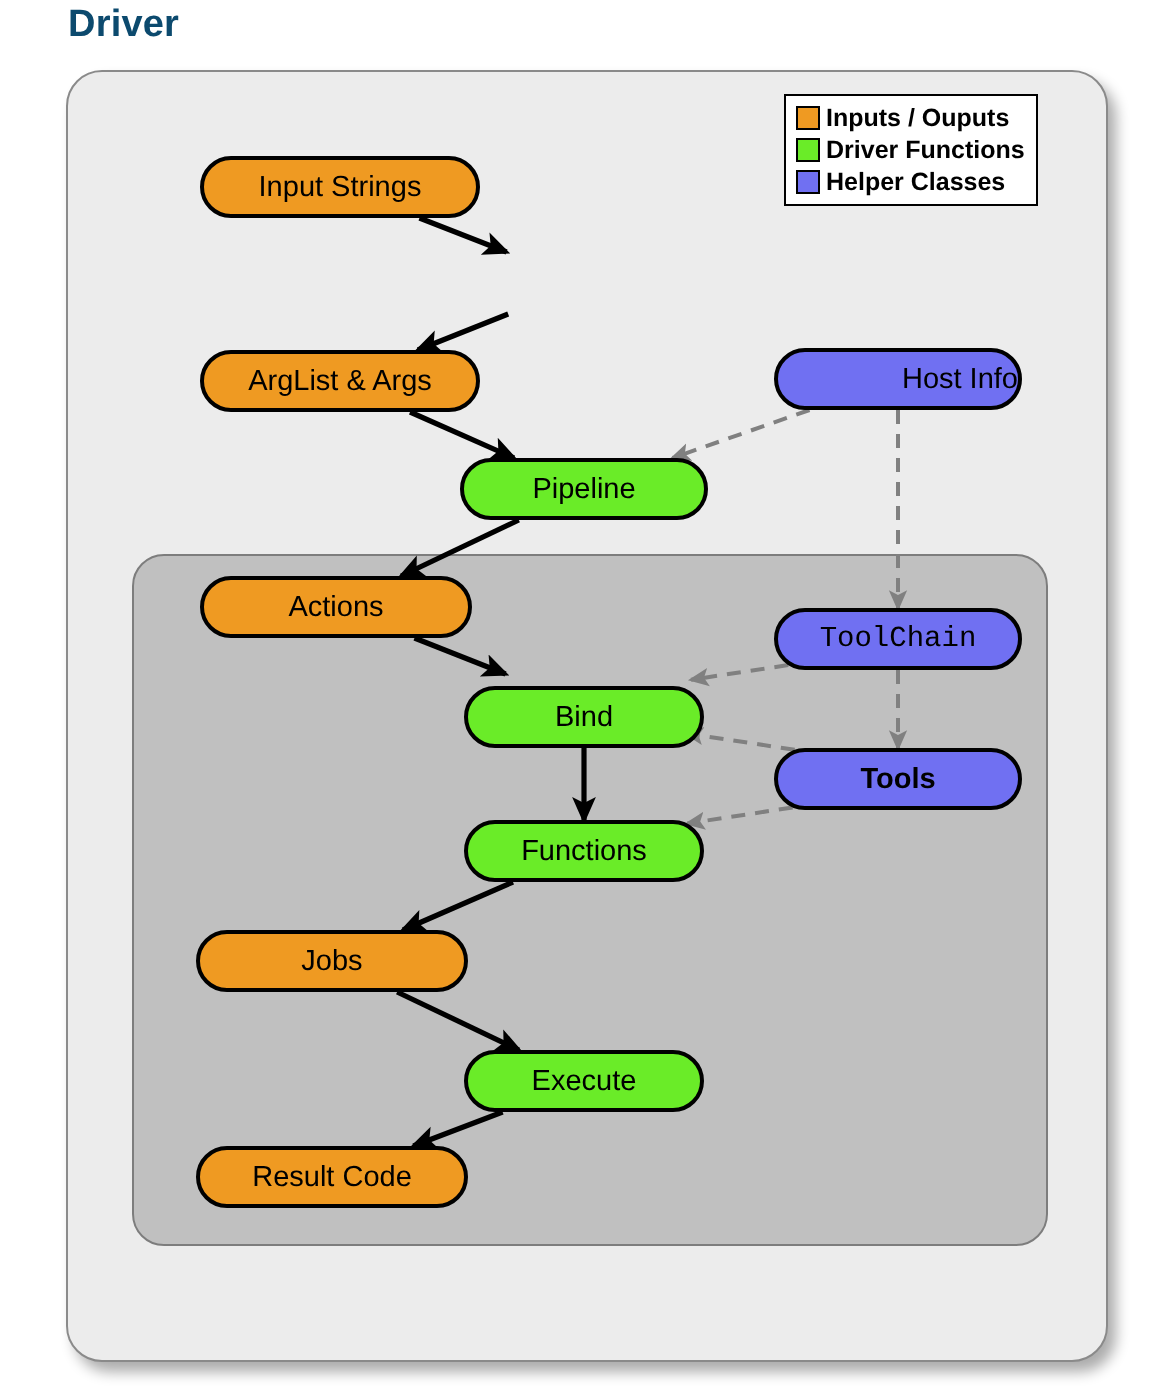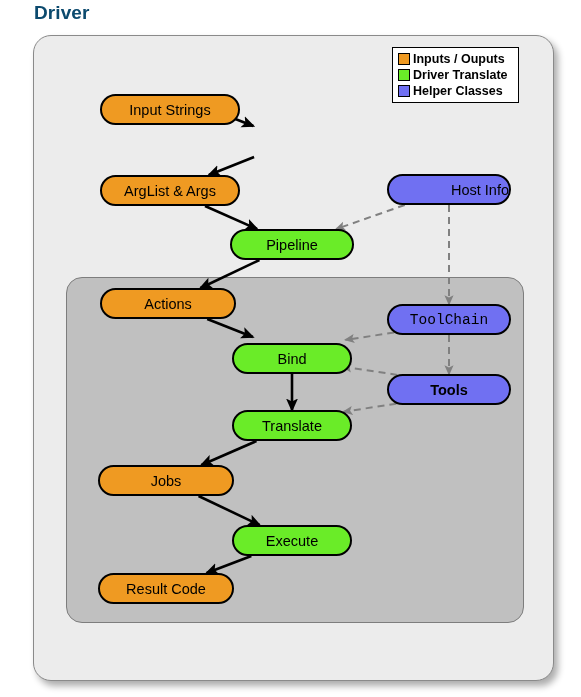--- a/index.html
+++ b/index.html
@@ -146,29 +146,29 @@
       <line x1="396.32" y1="403.72" x2="343.64" y2="411.74" stroke="#808080" stroke-width="2" stroke-dasharray="7,5" marker-end="url(#arrow-dashed)"></line>
     </svg>
 
   <div id="legend">
       <div class="legend-row">
         <span class="legend-swatch" style="background: rgb(239, 154, 34);"></span>
         <span class="legend-label">Inputs / Ouputs</span>
       </div>
       <div class="legend-row">
         <span class="legend-swatch" style="background: rgb(106, 236, 40);"></span>
-        <span class="legend-label">Driver Translate</span>
+        <span class="legend-label">Driver Functions</span>
       </div>
       <div class="legend-row">
         <span class="legend-swatch" style="background: rgb(112, 112, 242);"></span>
         <span class="legend-label">Helper Classes</span>
       </div>
     </div>
 
-<div class="node io" style="left: 100px; top: 78px; width: 140px; margin-top: 16px;">
+<div class="node io" style="left: 100px; top: 78px; width: 140px;">
       <span>Input Strings</span>
     </div>
     <div class="node io" style="left: 100px; top: 175px; width: 140px; justify-content: center;">
       <span>ArgList &amp; Args</span>
     </div>
     <div class="node fn" style="left: 230px; top: 229px; width: 124px;">
       <span>Pipeline</span>
     </div>
     <div class="node helper" style="left: 387px; top: 174px; width: 124px; justify-content: flex-end;">
       <span>Host Info</span>
@@ -179,21 +179,21 @@
     <div class="node fn" style="left: 232px; top: 343px; width: 120px;">
       <span>Bind</span>
     </div>
     <div class="node helper" style="left: 387px; top: 304px; width: 124px; font-family: Liberation Mono, monospace;">
       <span>ToolChain</span>
     </div>
     <div class="node helper" style="left: 387px; top: 374px; width: 124px; font-weight: bold;">
       <span>Tools</span>
     </div>
     <div class="node fn" style="left: 232px; top: 410px; width: 120px;">
-      <span>Translate</span>
+      <span>Functions</span>
     </div>
     <div class="node io" style="left: 98px; top: 465px; width: 136px;">
       <span>Jobs</span>
     </div>
     <div class="node fn" style="left: 232px; top: 525px; width: 120px;">
       <span>Execute</span>
     </div>
     <div class="node io" style="left: 98px; top: 573px; width: 136px;">
       <span>Result Code</span>
     </div>

